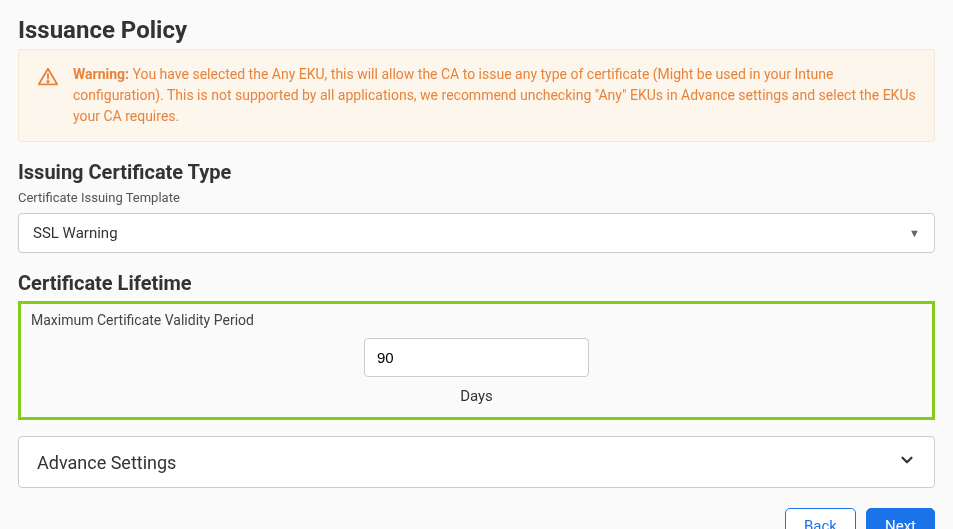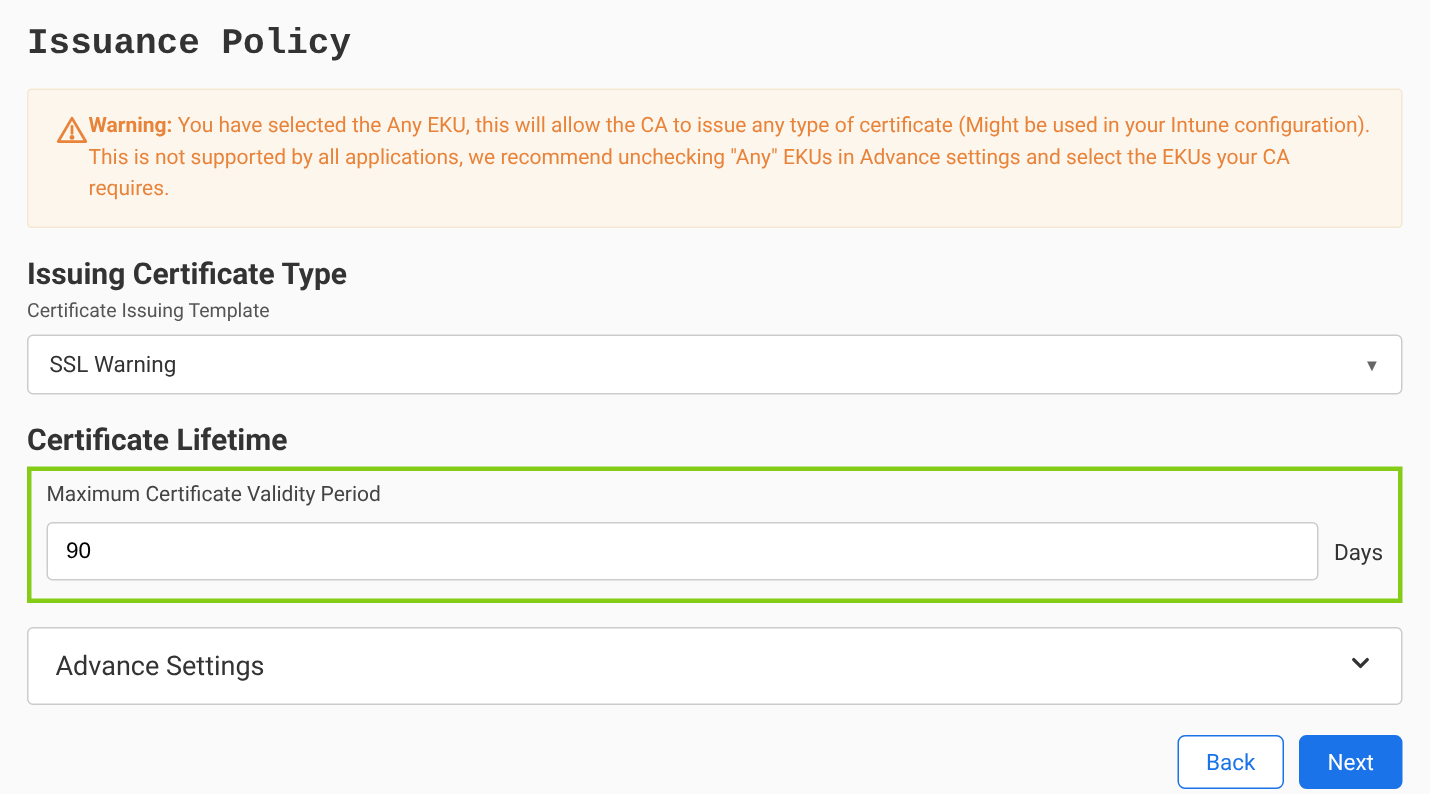--- a/index.html
+++ b/index.html
@@ -8,30 +8,30 @@
       background: #fafafa;
       width: 953px;
       height: 529px;
       padding: 16px 18px;
       color: #333;
     }
     .page-title {
       font-size: 24px;
       font-weight: 700;
       color: #333;
-      margin-bottom: 16px;
-      font-family: Liberation Mono, monospace;
+      margin-bottom: 5px;
     }
     .warning-box {
       background: #fdf6ed;
       border: 1px solid #f5e7d1;
       border-radius: 3px;
       padding: 14px 18px;
       display: flex;
       align-items: flex-start;
+      gap: 14px;
       margin-bottom: 18px;
     }
     .warning-icon {
       flex-shrink: 0;
       width: 22px;
       height: 22px;
       margin-top: 2px;
     }
     .warning-icon svg {
       width: 100%;
@@ -87,20 +87,21 @@
     }
     .highlight-box .field-label {
       margin-bottom: 10px;
       color: #444;
       font-size: 14px;
     }
     .validity-row {
       display: flex;
       align-items: center;
       gap: 10px;
+      flex-direction: column;
     }
     .validity-input {
       flex: 1;
       padding: 10px 12px;
       font-size: 15px;
       border: 1px solid #ccc;
       border-radius: 4px;
       background: #fff;
     }
     .validity-unit {

